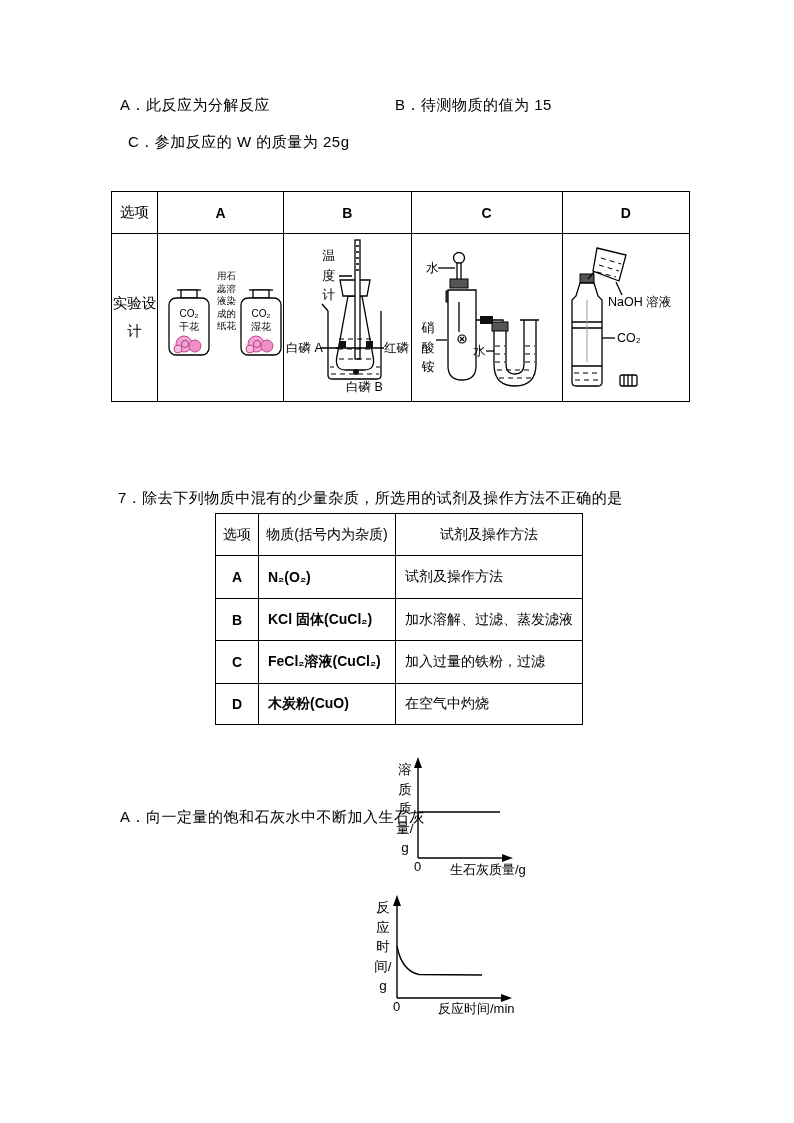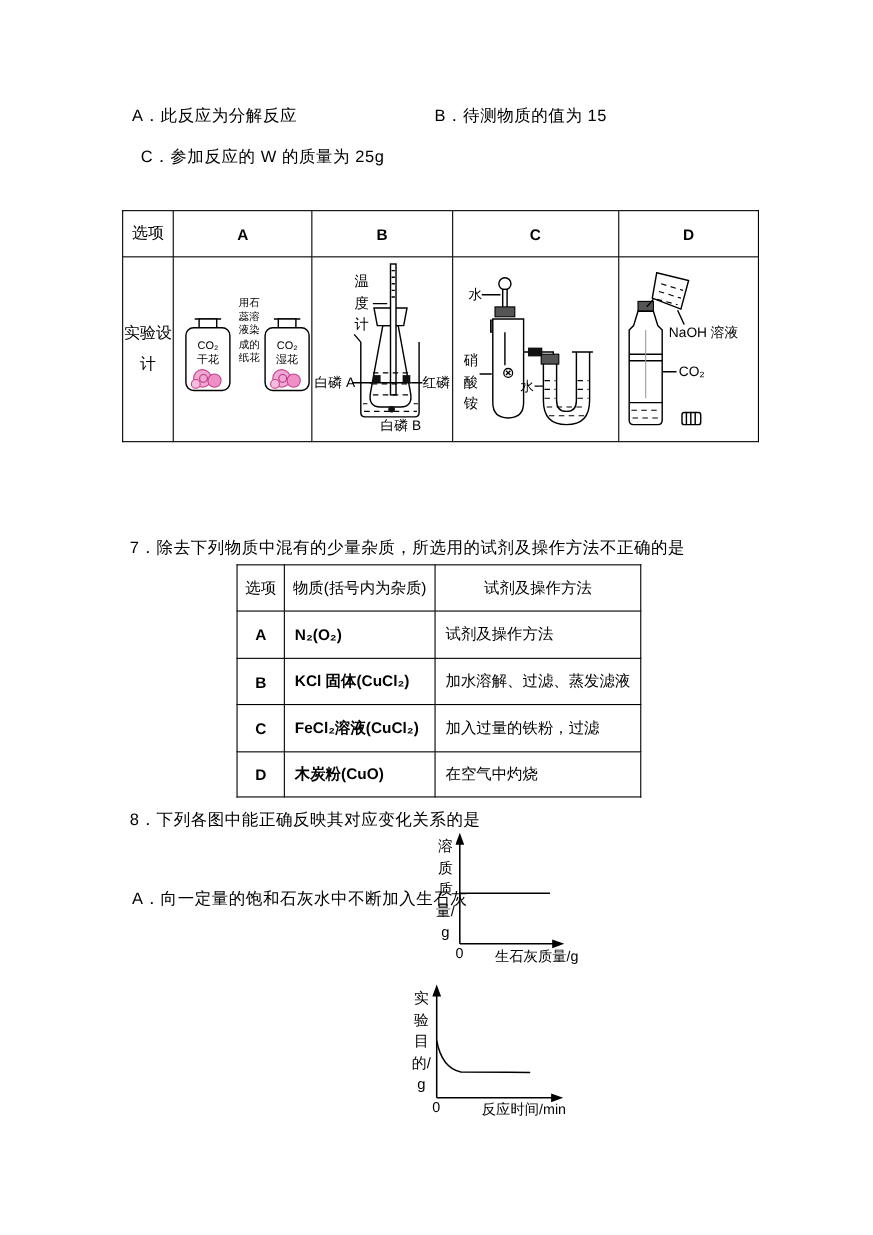--- a/index.html
+++ b/index.html
@@ -196,38 +196,37 @@
       <td class="c2">加入过量的铁粉，过滤</td>
     </tr>
     <tr style="height:41px">
       <td class="c0">D</td>
       <td class="c1">木炭粉(CuO)</td>
       <td class="c2">在空气中灼烧</td>
     </tr>
   </tbody>
     </table>
 
-  <div class="abs line" style="left:118px;top:736px">8．下列各图中能正确反映其对应变化关系的是</div>
 
   <div class="abs line" style="left:120px;top:808px">A．向一定量的饱和石灰水中不断加入生石灰</div>
   <div class="graph" style="left:396px;top:756px">
     <div class="glabel" style="padding-top:4px">溶质质量/g</div>
     <svg width="150" height="126">
       <line x1="4" y1="102" x2="4" y2="10" stroke="#000" stroke-width="1.4"></line>
       <polygon points="4,1 0,12 8,12" fill="#000"></polygon>
       <line x1="4" y1="102" x2="90" y2="102" stroke="#000" stroke-width="1.4"></line>
       <polygon points="99,102 88,98 88,106" fill="#000"></polygon>
       <line x1="4" y1="56" x2="86" y2="56" stroke="#000" stroke-width="1.4"></line>
       <text class="gtext" x="0" y="115">0</text>
       <text class="gtext" x="36" y="118">生石灰质量/g</text>
     </svg>
   </div>
 
   <div class="graph" style="left:374px;top:894px">
-    <div class="glabel" style="padding-top:4px">实验目的/g</div>
+    <div class="glabel" style="padding-top:4px">反应时间/g</div>
     <svg width="165" height="128">
       <line x1="5" y1="104" x2="5" y2="10" stroke="#000" stroke-width="1.4"></line>
       <polygon points="5,1 1,12 9,12" fill="#000"></polygon>
       <line x1="5" y1="104" x2="111" y2="104" stroke="#000" stroke-width="1.4"></line>
       <polygon points="120,104 109,100 109,108" fill="#000"></polygon>
       <path d="M5 52 C8 68 15 78 27 80.5 L90 81" stroke="#000" stroke-width="1.4" fill="none"></path>
       <text class="gtext" x="1" y="117">0</text>
       <text class="gtext" x="46" y="119">反应时间/min</text>
     </svg>
   </div>

